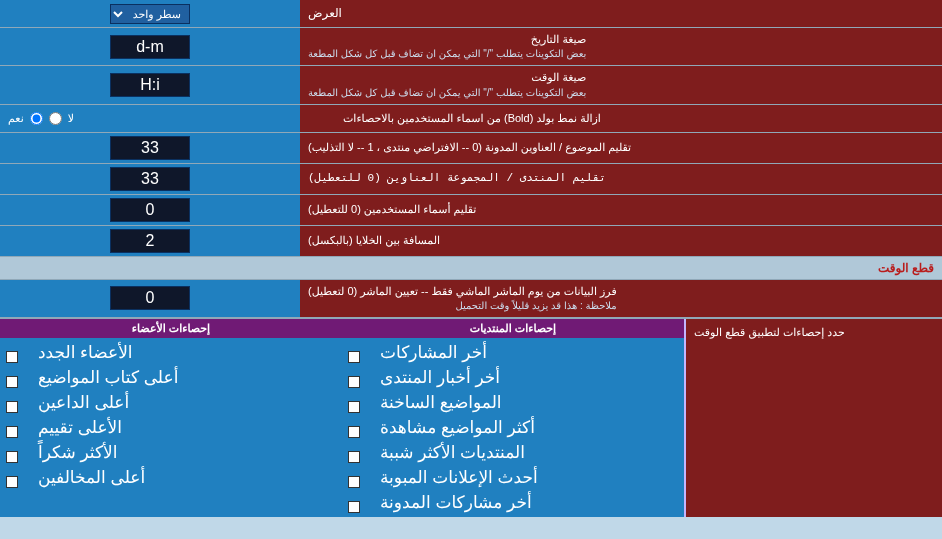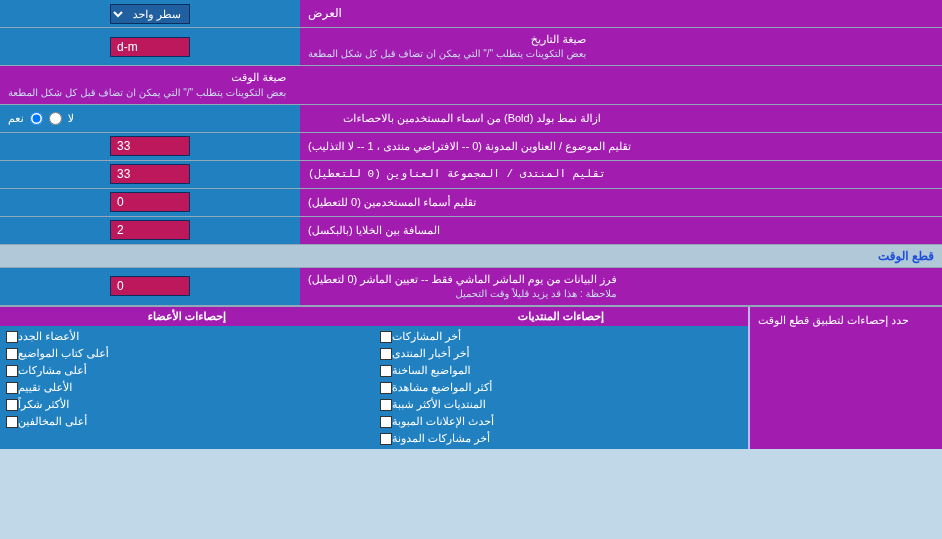--- a/index.html
+++ b/index.html
@@ -10,56 +10,56 @@
       background: #c0d8e8;
       width: 942px;
     }
 
     .main-container {
       width: 942px;
       background: #c0d8e8;
     }
 
     .label-cell {
-      background: #a21caf;
+      background: #7f1d1d;
       color: #fff;
       padding: 4px 8px;
       display: flex;
       align-items: center;
       justify-content: flex-end;
       text-align: right;
       font-size: 11px;
       line-height: 1.4;
     }
 
     .input-cell {
       background: #2080c0;
       display: flex;
       align-items: center;
       justify-content: center;
       padding: 3px 6px;
     }
 
     .input-field {
-      background: #be185d;
+      background: #0f172a;
       color: #fff;
       border: 1px solid #0a3060;
       padding: 2px 6px;
-      font-size: 12px;
-      text-align: left;
+      font-size: 16px;
+      text-align: center;
       direction: ltr;
     }
 
     .input-field-md {
       width: 80px;
     }
 
     .section-header {
       background: #b0c8d8;
-      color: #1d4ed8;
+      color: #b91c1c;
       font-weight: bold;
       font-size: 12px;
       padding: 4px 8px;
       text-align: right;
       width: 100%;
       border-bottom: 1px solid #90a8b8;
     }
 
     
     .select-dropdown {
@@ -95,40 +95,40 @@
     }
 
     .row-full {
       display: flex;
       width: 100%;
       min-height: 28px;
       border-bottom: 1px solid #90a8b8;
     }
 
     .stat-col-header {
-      background: #a21caf;
+      background: #701a75;
       color: #fff;
       font-size: 11px;
       font-weight: bold;
       text-align: center;
       padding: 3px;
     }
 
     .stat-items {
       padding: 2px 4px;
     }
 
     .stat-item {
       display: flex;
-      align-items: center;
+      align-items: flex-end;
       justify-content: flex-end;
-      gap: 0;
+      gap: 20px;
       padding: 2px 2px;
       color: #fff;
-      font-size: 11px;
+      font-size: 17px;
     }
   </style>
 </head>
 <body>
 
 <div class="main-container">
 
   <div class="row-full" style="min-height:28px;">
     <div class="label-cell" style="flex:2; font-size:12px;">العرض</div>
     <div class="input-cell" style="flex:1; max-width:300px;">
@@ -151,20 +151,23 @@
       <input class="input-field input-field-md" type="text" value="d-m" style="">
     </div>
   </div>
 
   <div class="row-full">
     <div class="label-cell" style="flex:2;">
       <div>
         <div>صيغة الوقت</div>
         <div style="font-size:10px; color:#cde;">بعض التكوينات يتطلب "/" التي يمكن ان تضاف قبل كل شكل المطعة</div>
       </div>
+    </div>
+    <div class="input-cell" style="flex:1; max-width:300px;">
+      <input class="input-field input-field-md" type="text" value="H:i" style="">
     </div>
   </div>
 
   <div class="row-full">
     <div class="label-cell" style="flex:2;padding-left:43px;">ازالة نمط بولد (Bold) من اسماء المستخدمين بالاحصاءات</div>
     <div class="radio-cell" style="flex:1; max-width:300px;">
       <span class="radio-label">لا</span>
       <input type="radio" name="bold" style="">
       <input type="radio" name="bold" checked="" style="">
       <span class="radio-label">نعم</span>
@@ -208,21 +211,21 @@
         <div style="font-size:10px; color:#cde;">ملاحظة : هذا قد يزيد قليلاً وقت التحميل</div>
       </div>
     </div>
     <div class="input-cell" style="flex:1; max-width:300px;">
       <input class="input-field input-field-md" type="text" value="0" style="">
     </div>
   </div>
 
   <div style="display:flex; width:100%; border-top:1px solid #90a8b8;">
 
-    <div class="label-cell" style="width:192px; flex-shrink:0; align-items:flex-start; padding-top:6px;">حدد إحصاءات لتطبيق قطع الوقت</div>
+    <div class="label-cell" style="width:256px; flex-shrink:0; align-items:flex-start; padding-top:6px;">حدد إحصاءات لتطبيق قطع الوقت</div>
 
     <div style="flex:1; background:#2080c0;">
       <div style="display:flex; width:100%;">
 
         <div style="flex:1; border-right:2px solid #c4b5fd;">
           <div class="stat-col-header">إحصاءات المنتديات</div>
           <div class="stat-items">
             <div class="stat-item">
               <span>أخر المشاركات</span>
               <span class="checkbox-icon"></span>
@@ -259,21 +262,21 @@
           <div class="stat-items">
             <div class="stat-item">
               <span>الأعضاء الجدد</span>
               <span class="checkbox-icon"></span>
             </div>
             <div class="stat-item">
               <span>أعلى كتاب المواضيع</span>
               <span class="checkbox-icon"></span>
             </div>
             <div class="stat-item">
-              <span>أعلى مشاركات</span>
+              <span>أعلى الداعين</span>
               <span class="checkbox-icon"></span>
             </div>
             <div class="stat-item">
               <span>الأعلى تقييم</span>
               <span class="checkbox-icon"></span>
             </div>
             <div class="stat-item">
               <span>الأكثر شكراً</span>
               <span class="checkbox-icon"></span>
             </div>

